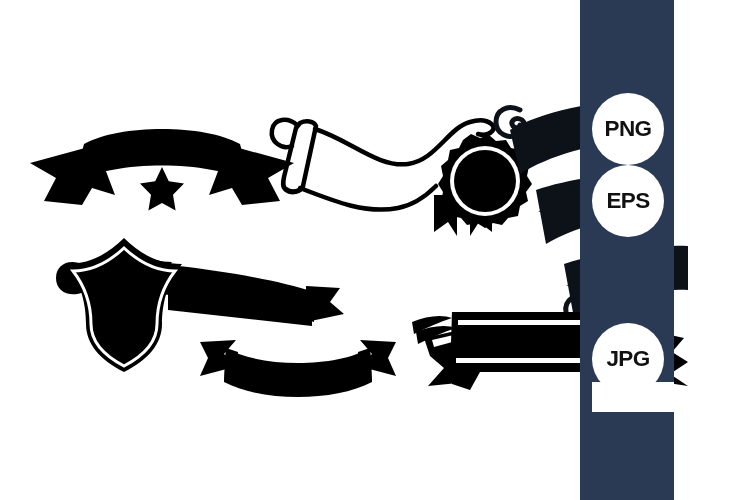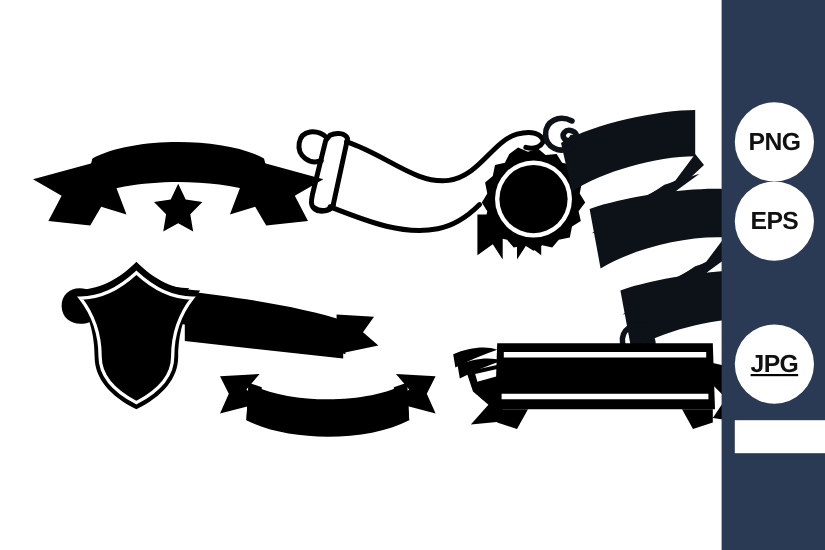--- a/index.html
+++ b/index.html
@@ -8,21 +8,21 @@
     background: #ffffff;
   }
   body {
     width: 750px;
     height: 500px;
     overflow: hidden;
     font-family: "Liberation Sans", sans-serif;
   }
   #canvas {
     position: relative;
-    width: 750px;
+    width: 674px;
     height: 500px;
     background: #ffffff;
   }
   #artboard {
     position: absolute;
     left: 0;
     top: 0;
     width: 750px;
     height: 500px;
   }
@@ -55,21 +55,21 @@
     font-size: 22.5px;
     letter-spacing: -0.6px;
     color: #111111;
     line-height: 1;
     -webkit-user-select: none;
     user-select: none;
   }
   #badge-png { top: 93px; }
   #badge-eps { top: 165px; justify-content: center; }
   #badge-svg { top: 237px; }
-  #badge-jpg { top: 295px; text-decoration: underline; }
+  #badge-jpg { top: 323px; }
   #blank-swatch {
     position: absolute;
     left: 12px;
     top: 382px;
     width: 82px;
     height: 30px;
     background: #ffffff;
   }
 </style>
 </head>

